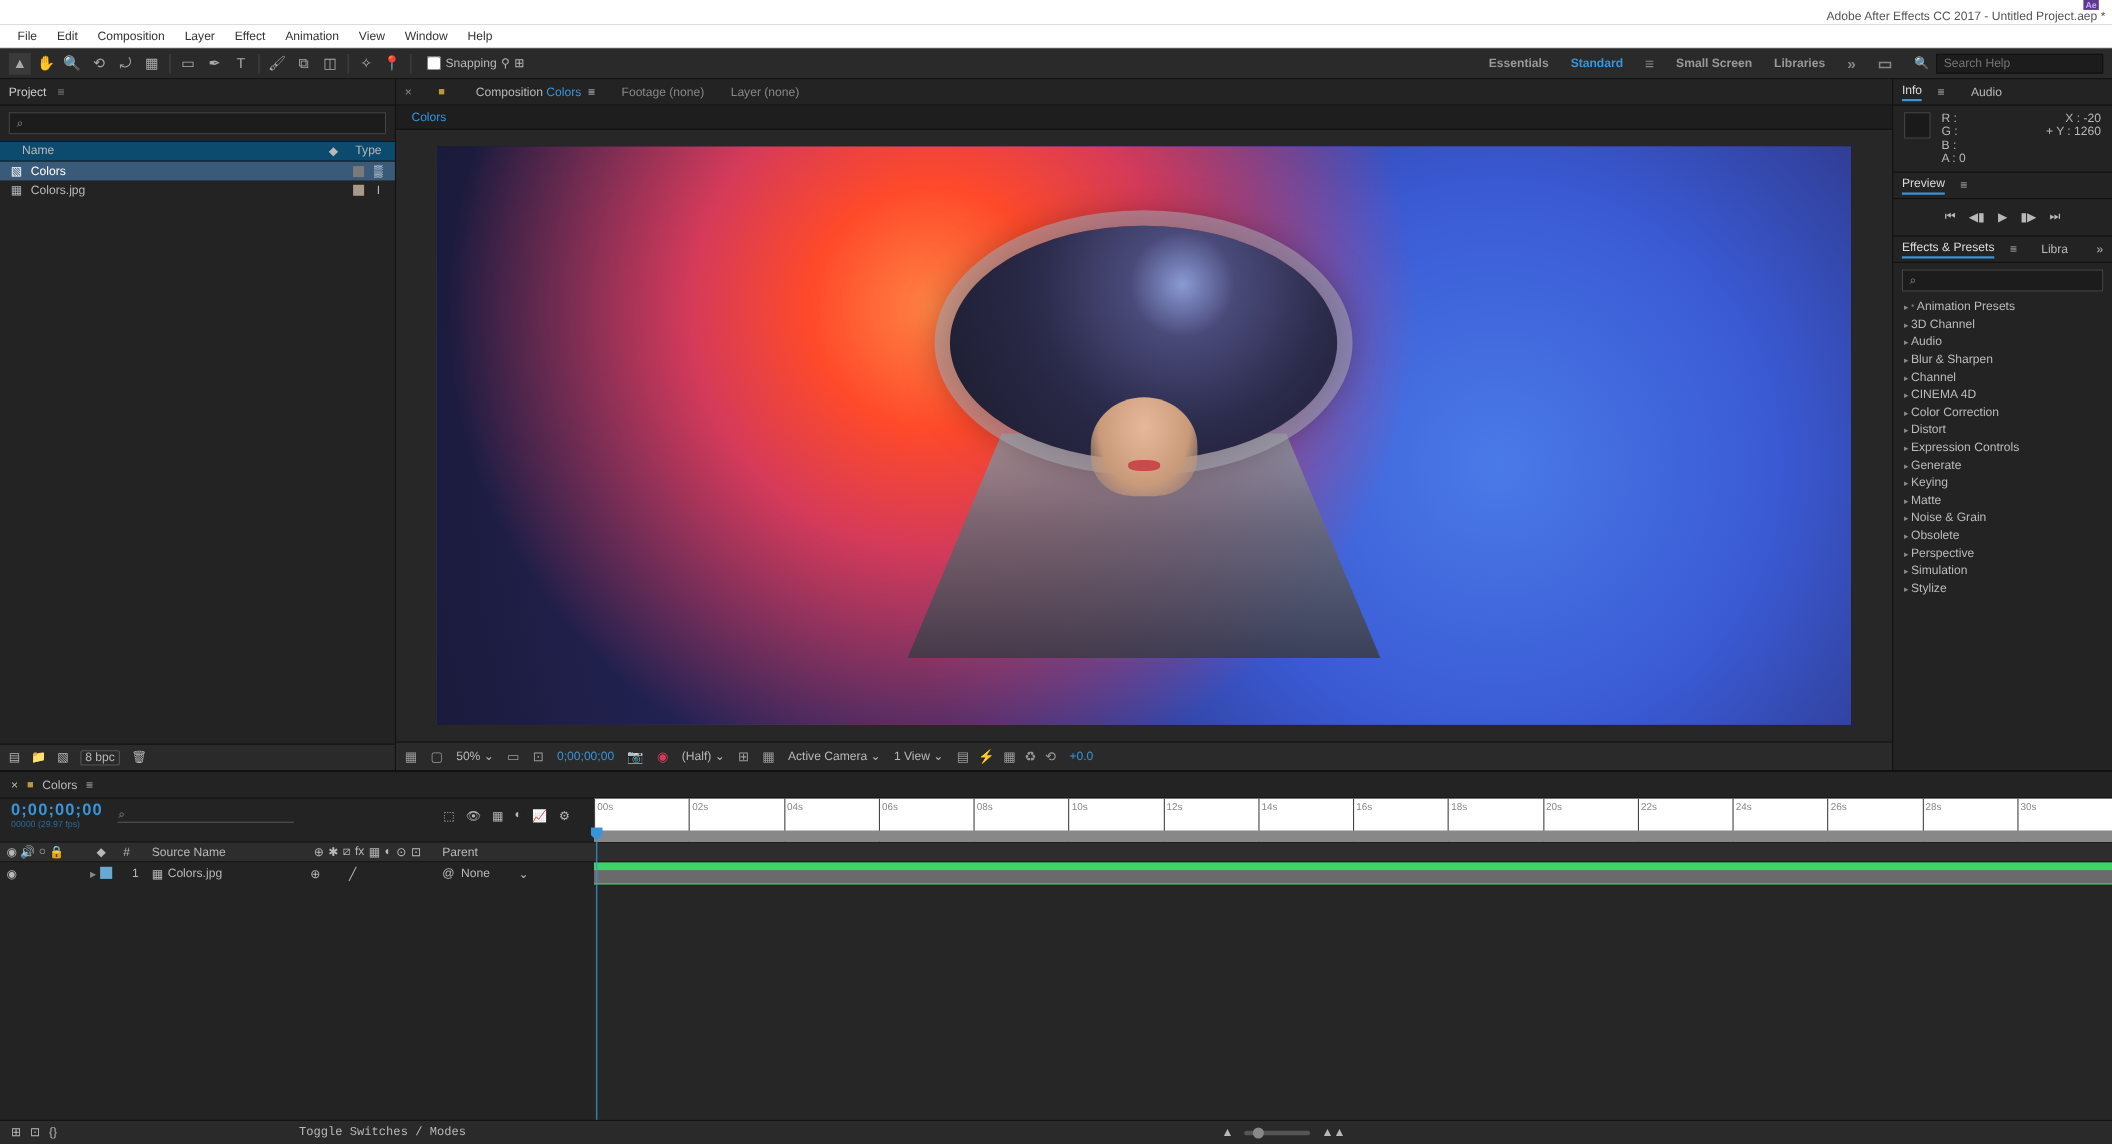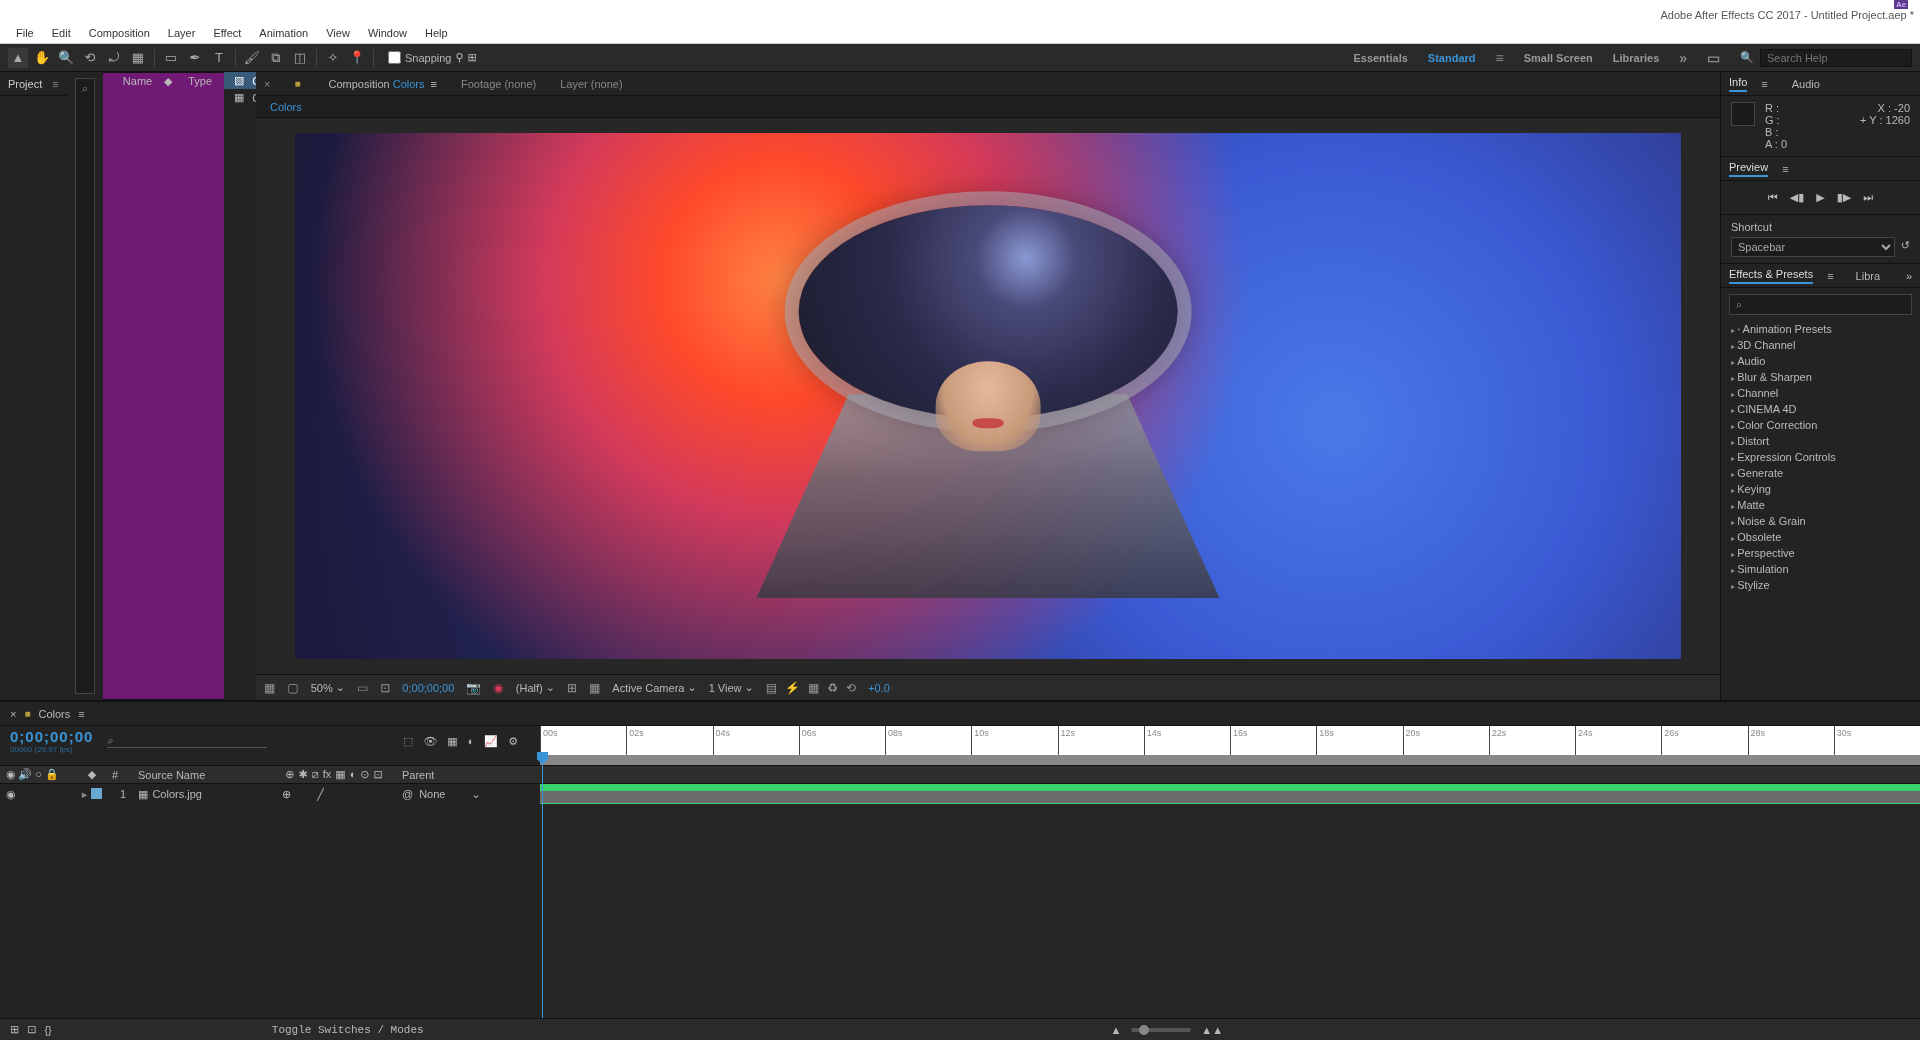--- a/index.html
+++ b/index.html
@@ -16,31 +16,31 @@
 .tool-sep { width:1px; height:18px; background:#444; margin:0 2px; }
 .snapping { display:flex; align-items:center; gap:4px; margin-left:8px; color:#aaa; }
 .snapping input { accent-color:#888; }
 .ws-tabs { margin-left:auto; display:flex; gap:20px; align-items:center;font-weight:bold; }
 .ws-tabs span { color:#999; }
 .ws-tabs .active { color:#3a94d8; }
 .ws-tabs .chev { font-size:14px; color:#888; }
 .search-box { display:flex; align-items:center; gap:6px; margin-left:16px; }
 .search-box input { background:#1c1c1c; border:1px solid #111; color:#888; padding:2px 6px; width:152px; }
 .main { flex:1; display:flex; min-height:0; }
-.left { width:256px; display:flex; flex-direction:row; border-right:1px solid #111; }
+.left { width:360px; display:flex; flex-direction:column; border-right:1px solid #111; }
 .panel-tabs { background:#232323; height:24px; display:flex; align-items:center; padding:0 8px; gap:10px; border-bottom:1px solid #111; }
 .panel-tabs .tab { color:#ccc; }
 .panel-tabs .menu-icon { color:#888; }
 .proj-info { padding:10px; display:flex; gap:10px; align-items:flex-start; }
 .proj-thumb { width:110px; height:62px; background:linear-gradient(135deg,#ff5a2a 0%,#d43a5a 25%,#5a3a8a 55%,#3a5ad4 100%); border:1px solid #000; }
 .proj-meta .name { color:#ddd; font-weight:bold; }
 .proj-meta .arrow { color:#aaa; font-size:8px; margin-left:4px; }
 .proj-meta div { color:#aaa; line-height:15px; }
 .proj-search { margin:6px 8px; background:#1c1c1c; border:1px solid #444; padding:3px 6px; color:#888; }
-.proj-head { display:flex; background:#701a75; padding:2px 8px; font-size:10px; color:#888; border-top:1px solid #111; border-bottom:1px solid #111; }
+.proj-head { display:flex; background:#0c4a6e; padding:2px 8px; font-size:10px; color:#888; border-top:1px solid #111; border-bottom:1px solid #111; }
 .proj-head .n { flex:1; padding-left:12px; }
 .proj-head .c { width:32px; text-align:center; }
 .proj-list { flex:1; background:#232323; }
 .proj-item { display:flex; align-items:center; padding:2px 8px; gap:6px; }
 .proj-item.sel { background:#3a5a7a; color:#fff; }
 .proj-item .icn { width:14px; text-align:center; }
 .proj-item .nm { flex:1; }
 .proj-item .sw { width:10px; height:10px; background:#7a7a7a; }
 .proj-item.sel .nm,.proj-item.sel .icn { color:#fff; }
 .proj-foot { height:24px; background:#2a2a2a; display:flex; align-items:center; padding:0 8px; gap:10px; border-top:1px solid #111; font-size:10px; color:#888; }
@@ -302,27 +302,20 @@
       <span class="on">Preview</span>
       <span>≡</span>
     </div>
     <div class="prev-ctrl">
       <span>⏮</span>
       <span>◀▮</span>
       <span>▶</span>
       <span>▮▶</span>
       <span>⏭</span>
     </div>
-    <div class="prev-short">
-      <div>Shortcut</div>
-      <div style="display:flex;gap:6px;align-items:center">
-        <select><option>Spacebar</option></select>
-        <span>↺</span>
-      </div>
-    </div>
     <div class="r-tabs">
       <span class="on">Effects &amp; Presets</span>
       <span>≡</span>
       <span style="margin-left:8px">Libra</span>
       <span style="margin-left:auto">»</span>
     </div>
     <div class="fx-search">⌕</div>
     <div class="fx-list">
       <div>Animation Presets</div>
       <div>3D Channel</div>

